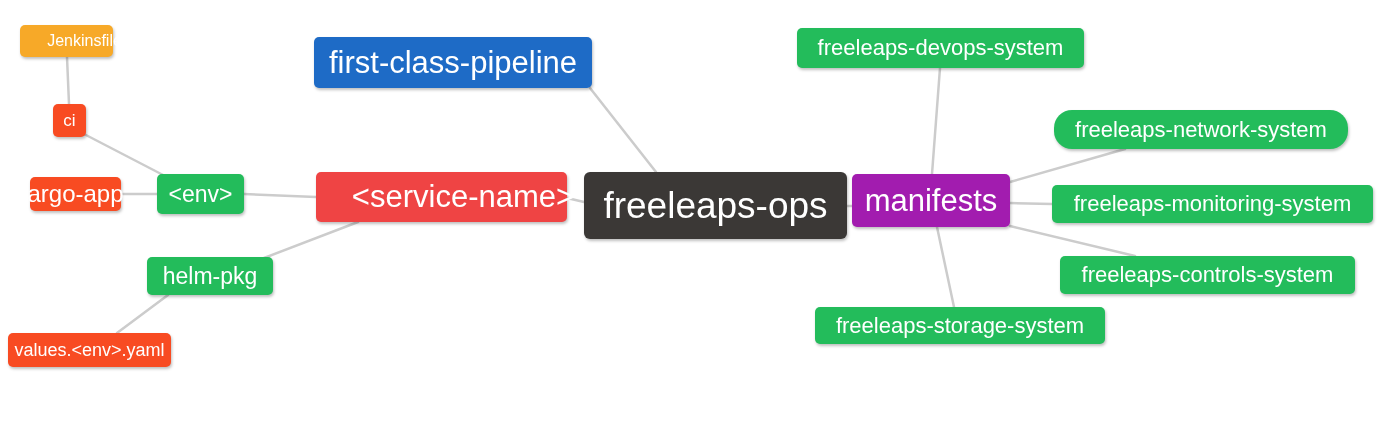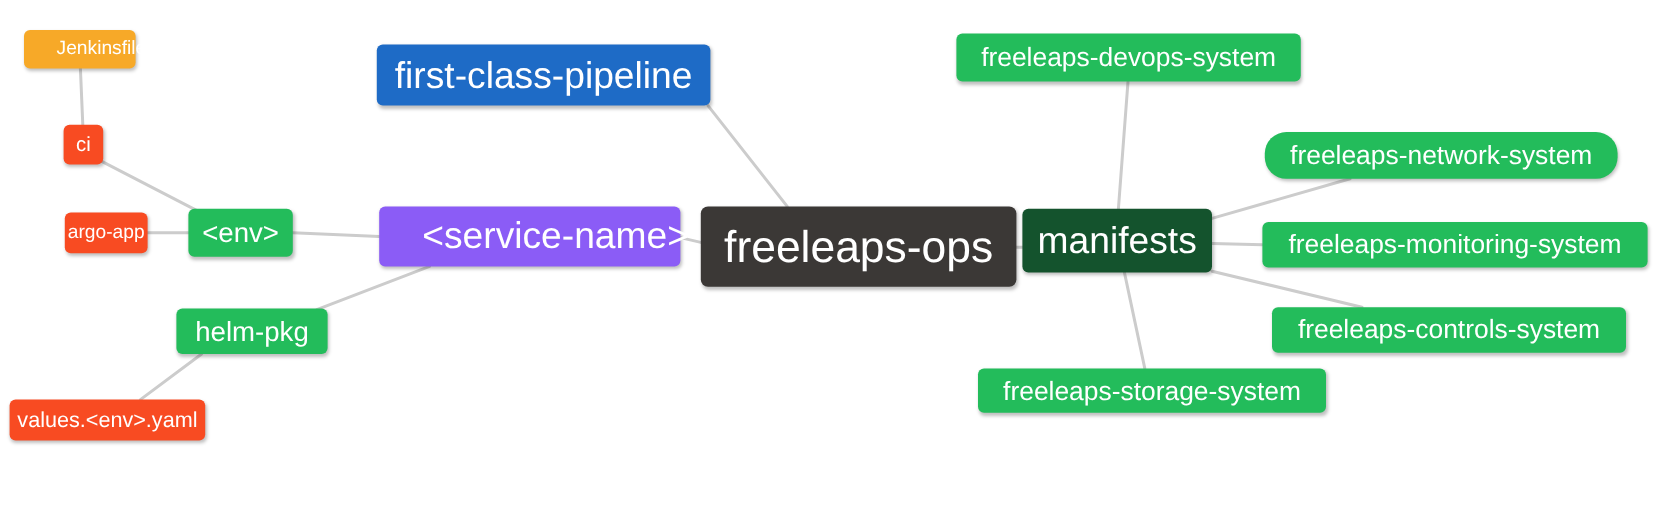--- a/index.html
+++ b/index.html
@@ -60,26 +60,26 @@
       <line x1="847" y1="206" x2="852" y2="206" stroke="#CCCCCC"></line>
       <line x1="932" y1="174" x2="940" y2="68" stroke="#CCCCCC"></line>
       <line x1="1010" y1="182" x2="1125" y2="149" stroke="#CCCCCC"></line>
       <line x1="1010" y1="203" x2="1052" y2="204" stroke="#CCCCCC"></line>
       <line x1="1010" y1="226" x2="1135" y2="256" stroke="#CCCCCC"></line>
       <line x1="937" y1="227" x2="954" y2="307" stroke="#CCCCCC"></line>
     </svg>
 
 <div class="node root" style="left: 584px; top: 172px; width: 263px; height: 67px; font-size: 37px; background: rgb(59, 56, 54); color: rgb(255, 255, 255);">freeleaps-ops</div>
     <div class="node branch" style="left: 314px; top: 37px; width: 278px; height: 51px; font-size: 31px; background: rgb(30, 107, 198); color: rgb(255, 255, 255);">first-class-pipeline</div>
-    <div class="node branch" style="left: 316px; top: 172px; width: 251px; height: 50px; font-size: 31px; background: #8b5cf6; color: rgb(255, 255, 255); padding-left: 43px;">&lt;service-name&gt;</div>
-    <div class="node branch" style="left: 852px; top: 174px; width: 158px; height: 53px; font-size: 31px; background: #14532d; color: rgb(255, 255, 255);">manifests</div>
+    <div class="node branch" style="left: 316px; top: 172px; width: 251px; height: 50px; font-size: 31px; background: #ef4444; color: rgb(255, 255, 255); padding-left: 43px;">&lt;service-name&gt;</div>
+    <div class="node branch" style="left: 852px; top: 174px; width: 158px; height: 53px; font-size: 31px; background: #a21caf; color: rgb(255, 255, 255);">manifests</div>
     <div class="node sub" style="left: 157px; top: 174px; width: 87px; height: 40px; font-size: 23px; background: rgb(35, 188, 91); color: rgb(255, 255, 255);">&lt;env&gt;</div>
     <div class="node sub" style="left: 147px; top: 257px; width: 126px; height: 38px; font-size: 23px; background: rgb(35, 188, 91); color: rgb(255, 255, 255);">helm-pkg</div>
     <div class="node leaf" style="left: 53px; top: 104px; width: 33px; height: 33px; font-size: 17px; background: rgb(248, 75, 34); color: rgb(255, 255, 255);">ci</div>
-    <div class="node leaf" style="left: 30px; top: 177px; width: 69px; height: 34px; font-size: 16px; background: rgb(248, 75, 34); color: rgb(255, 255, 255); margin-left: 24px;">argo-app</div>
+    <div class="node leaf" style="left: 30px; top: 177px; width: 91px; height: 34px; font-size: 24px; background: rgb(248, 75, 34); color: rgb(255, 255, 255);">argo-app</div>
     <div class="node leaf" style="left: 20px; top: 25px; width: 93px; height: 32px; font-size: 16px; background: rgb(247, 169, 40); color: rgb(255, 255, 255); padding-left: 36px;">Jenkinsfile</div>
     <div class="node leaf" style="left: 8px; top: 333px; width: 163px; height: 34px; font-size: 18px; background: rgb(248, 75, 34); color: rgb(255, 255, 255);">values.&lt;env&gt;.yaml</div>
     <div class="node sub" style="left: 797px; top: 28px; width: 287px; height: 40px; font-size: 22px; background: rgb(35, 188, 91); color: rgb(255, 255, 255);">freeleaps-devops-system</div>
     <div class="node sub" style="left: 1054px; top: 110px; width: 294px; height: 39px; font-size: 22px; background: rgb(35, 188, 91); color: rgb(255, 255, 255); border-radius: 18px;">freeleaps-network-system</div>
     <div class="node sub" style="left: 1052px; top: 185px; width: 321px; height: 38px; font-size: 22px; background: rgb(35, 188, 91); color: rgb(255, 255, 255);">freeleaps-monitoring-system</div>
     <div class="node sub" style="left: 1060px; top: 256px; width: 295px; height: 38px; font-size: 22px; background: rgb(35, 188, 91); color: rgb(255, 255, 255);">freeleaps-controls-system</div>
     <div class="node sub" style="left: 815px; top: 307px; width: 290px; height: 37px; font-size: 22px; background: rgb(35, 188, 91); color: rgb(255, 255, 255);">freeleaps-storage-system</div>
   </div>
 
 </body></html>

